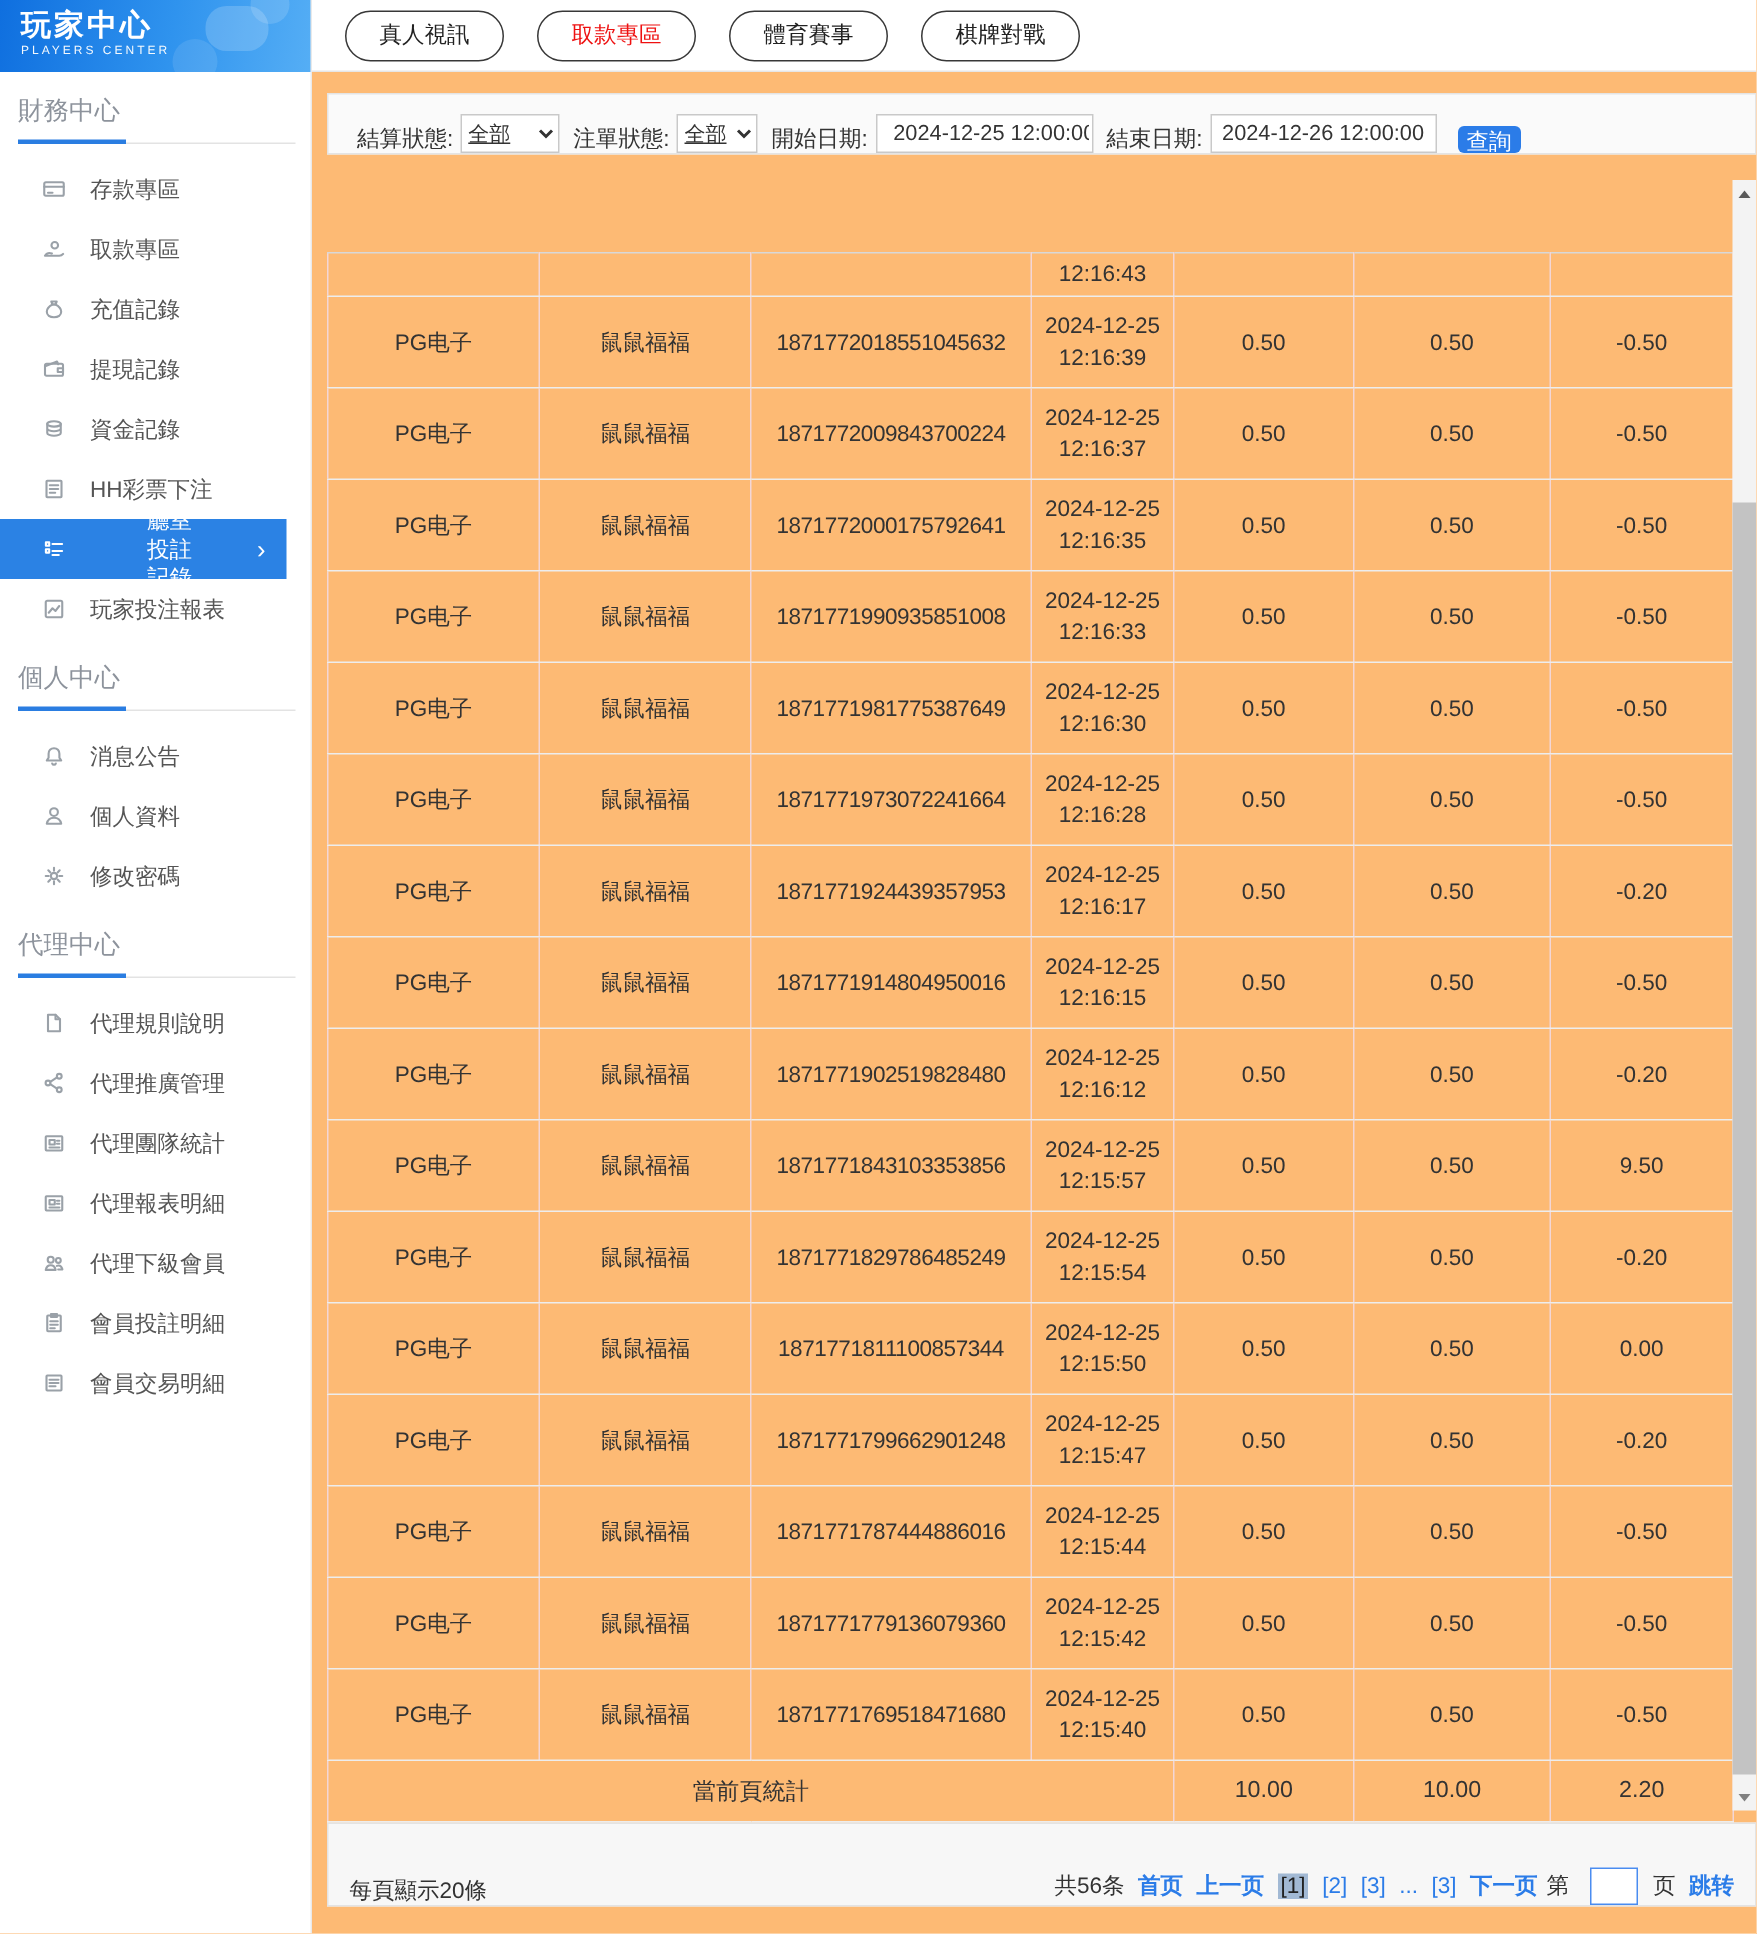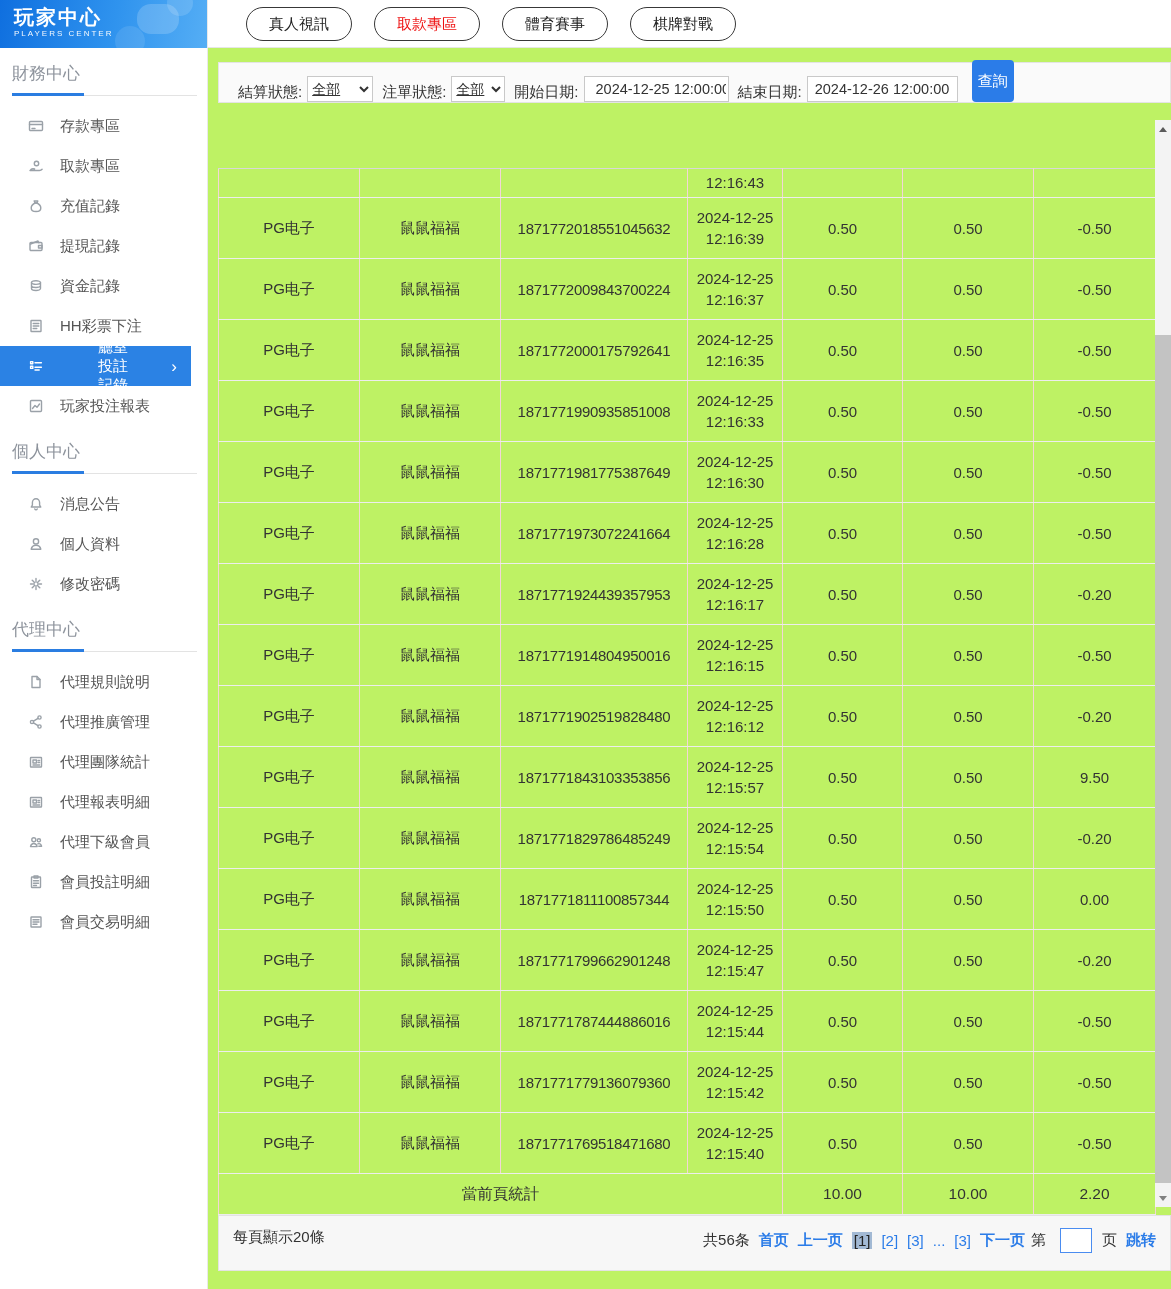--- a/index.html
+++ b/index.html
@@ -1,21 +1,21 @@
 <!DOCTYPE html>
 <html><head>
 <meta charset="utf-8">
 <style>
   html,body{margin:0;padding:0;}
   body{
     width:1171px;height:1289px;
     font-family:"Liberation Sans","DejaVu Sans",sans-serif;
     background:#fff;color:#333;
   }
-  .page{position:relative;width:1171px;height:1289px;overflow:hidden;background:#bef264;}
+  .page{position:relative;width:1171px;height:1289px;overflow:hidden;background:#fdba74;}
 
   
   .sidebar{position:absolute;left:0;top:0;width:208px;height:100%;background:#fff;border-right:1px solid #e9e9e9;box-sizing:border-box;}
   .side-header{position:relative;height:48px;background:linear-gradient(100deg,#0f6fdf 0%,#2f93ee 55%,#55aef5 100%);color:#fff;padding:5px 0 0 14px;box-sizing:border-box;overflow:hidden;}
   .app-title{font-size:20px;font-weight:bold;letter-spacing:2px;line-height:24px;}
   .app-subtitle{font-size:8px;letter-spacing:2px;line-height:10px;opacity:.95;}
   .deco-c1{position:absolute;right:28px;top:4px;width:42px;height:30px;border-radius:14px;background:rgba(255,255,255,.18);}
   .deco-c2{position:absolute;right:14px;top:-10px;width:26px;height:26px;border-radius:50%;background:rgba(255,255,255,.14);}
   .deco-c3{position:absolute;right:62px;top:26px;width:30px;height:30px;border-radius:50%;background:rgba(255,255,255,.10);}
 
@@ -26,33 +26,33 @@
   .side-item{display:flex;align-items:center;height:40px;padding-left:28px;color:#555;font-size:15px;cursor:pointer;}
   .side-item .icn{width:16px;height:16px;margin-right:16px;color:#9aa1a8;flex:none;display:flex;}
   .side-item .icn svg{width:16px;height:16px;}
   .side-item.active{background:#2b82e4;color:#fff;margin-right:16px;gap:38px;}
   .side-item.active .icn{color:#fff;}
   .side-item .chev{display:none;}
   .side-item.active .chev{display:block;margin-left:auto;margin-right:14px;font-size:17px;line-height:17px;}
 
   
   .main{position:absolute;left:208px;top:0;width:963px;height:100%;}
-  .tabbar{height:48px;border-bottom:1px solid #e6e6e6;display:flex;align-items:center;padding-left:38px;gap:22px;box-sizing:border-box;background:#fff;}
+  .tabbar{height:48px;border-bottom:1px solid #e6e6e6;display:flex;align-items:center;padding-left:22px;gap:22px;box-sizing:border-box;background:#fff;}
   .tab{height:34px;line-height:31px;padding:0 22px;border:1.5px solid #383838;border-radius:17px;font-size:15px;color:#222;cursor:pointer;background:#fff;box-sizing:border-box;white-space:nowrap;}
   .tab.active{color:#ee1111;}
 
   .filterbar{position:absolute;left:10px;top:62px;width:953px;height:41px;background:#fafafa;border:1px solid #e4e4e4;box-sizing:border-box;display:flex;align-items:flex-end;padding-left:10px;font-size:15px;color:#333;}
   .filterbar .flabel{margin:0 5px 0 9px;white-space:nowrap;}
   select.ctrl{height:26px;font-size:14px;border:1px solid #c9c9c9;background:#fff;color:#333;font-family:inherit;text-decoration:underline;}
   #sel-settle{width:66px;}
   #sel-order{width:54px;}
   input.datectrl{height:26px;border:1px solid #c9c9c9;padding:0 2px 0 7px;font-size:14.5px;color:#333;font-family:inherit;box-sizing:border-box;background:#fff;}
   #date-start{width:145px;padding-left:11px;}
   #date-end{width:151px;}
-  .search-btn{margin-left:14px;width:42px;height:42px;background:#2b7ce8;color:#fff;border:none;border-radius:4px;font-size:15px;cursor:pointer;font-family:Liberation Sans, sans-serif;}
+  .search-btn{margin-left:14px;width:42px;height:18px;background:#2b7ce8;color:#fff;border:none;border-radius:4px;font-size:15px;cursor:pointer;font-family:Liberation Sans, sans-serif;}
 
   
   .tablewrap{position:absolute;left:10px;top:120px;width:953px;}
   table.data{border-collapse:collapse;table-layout:fixed;width:937px;border-top:1px solid #d8d8d8;border-left:1px solid #f3d6d6;margin-top:48px;}
   table.data td{border-right:1px solid #f3d6d6;border-bottom:1px solid #ededed;text-align:center;font-size:15px;color:#333;padding:0;vertical-align:middle;overflow:hidden;white-space:nowrap;}
   tr.datarow{height:61px;}
   tr.partial{height:29px;}
   tr.partial td{vertical-align:top;padding-top:3px;}
   td.order-cell{letter-spacing:-0.3px;}
   .tline{line-height:21px;}
@@ -62,21 +62,21 @@
 
   .scrollbar{position:absolute;right:0;top:0;width:16px;height:1087px;background:#f3f3f3;}
   .sb-btn{position:absolute;left:0;width:16px;height:14px;display:flex;align-items:center;justify-content:center;cursor:pointer;}
   .sb-up{top:2px;}
   .sb-down{bottom:2px;}
   .tri-up{width:0;height:0;border-left:4px solid transparent;border-right:4px solid transparent;border-bottom:5px solid #5a5a5a;}
   .tri-down{width:0;height:0;border-left:4px solid transparent;border-right:4px solid transparent;border-top:5px solid #808080;}
   .sb-thumb{position:absolute;left:0;top:215px;width:16px;height:848px;background:#c3c3c3;cursor:pointer;}
 
   
-  .pagebar{position:absolute;left:10px;top:1215px;width:953px;height:56px;background:#f7f7f7;border:1px solid #e3e3e3;box-sizing:border-box;display:flex;align-items:flex-start;justify-content:space-between;padding:12px 14px;font-size:15px;color:#333;gap:28px;}
+  .pagebar{position:absolute;left:10px;top:1215px;width:953px;height:56px;background:#f7f7f7;border:1px solid #e3e3e3;box-sizing:border-box;display:flex;align-items:flex-end;justify-content:space-between;padding:0 14px;font-size:15px;color:#333;gap:28px;}
   .pager{display:flex;align-items:center;gap:9px;white-space:nowrap;}
   .plink{color:#2b7ce8;cursor:pointer;font-weight:bold;}
   .ppage{color:#2b7ce8;cursor:pointer;}
   .ppage.active{background:#a2b9d4;color:#222;padding:0 2px;}
   .jump-input{width:32px;height:25px;border:1px solid #4a8cf0;background:#fff;margin:0 5px;box-sizing:border-box;font-family:inherit;font-size:14px;text-align:center;}
 </style>
 </head>
 <body>
 
 <div class="page">

